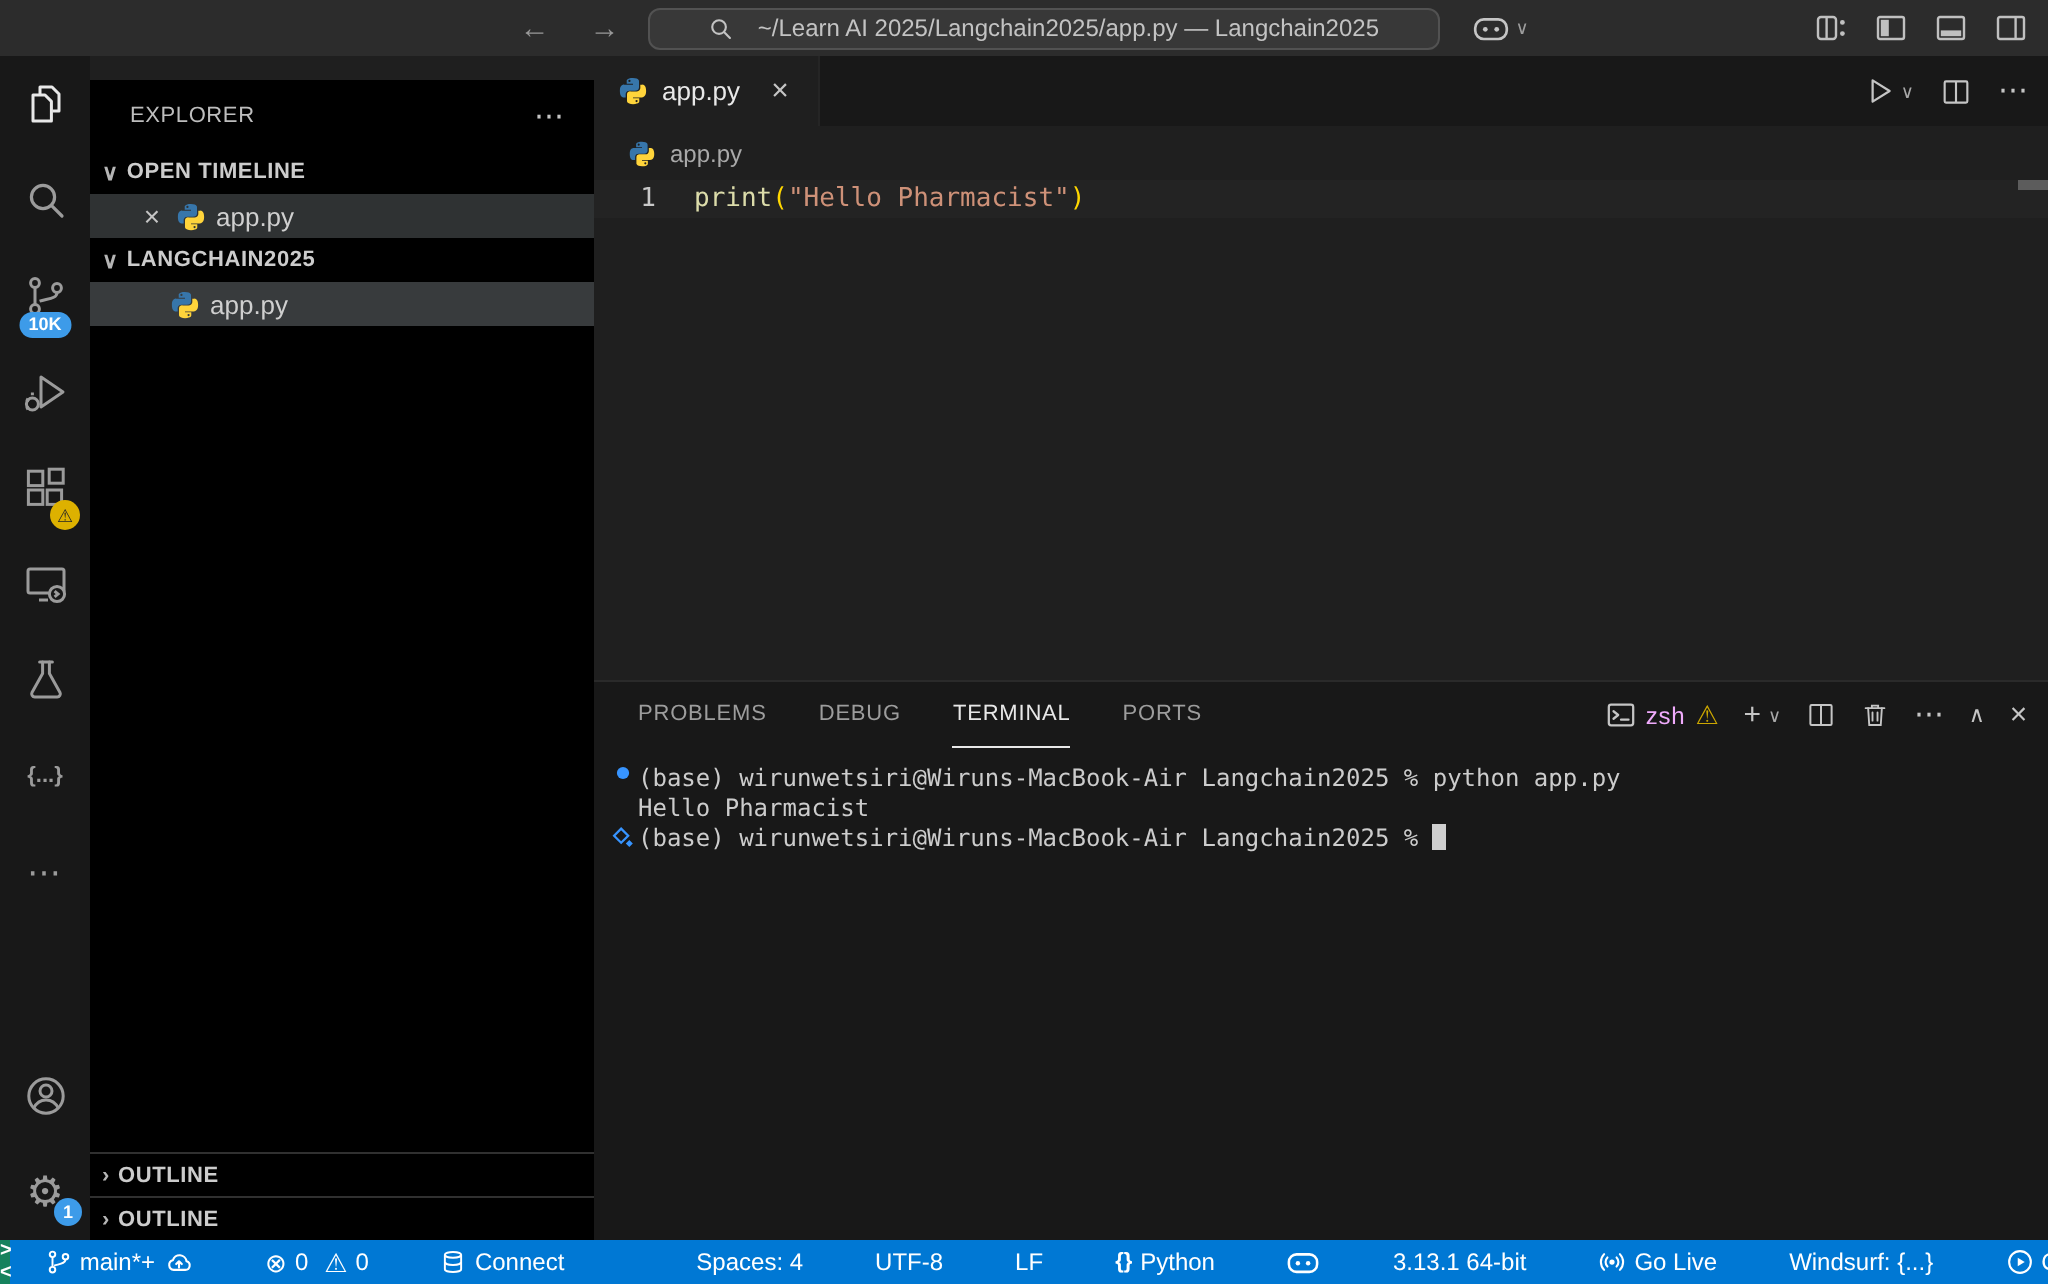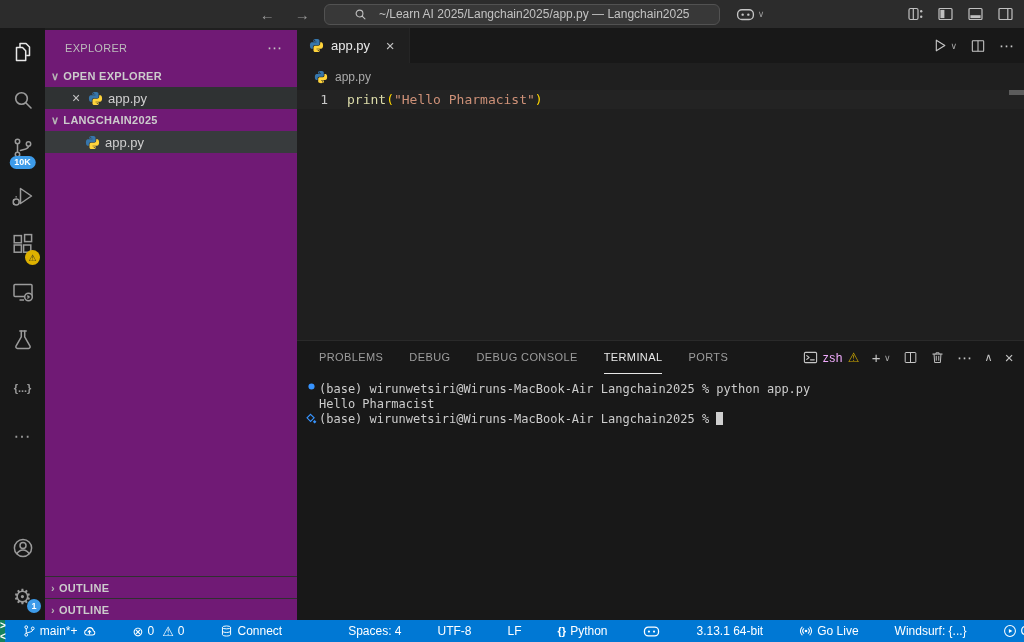--- a/index.html
+++ b/index.html
@@ -37,21 +37,21 @@
     align-items:center; justify-content:center; }
   .ab-num-badge { position:absolute; right:4px; bottom:7px; width:14px; height:14px;
     border-radius:50%; background:#3d9be9; color:#fff; font-size:9px; font-weight:bold;
     display:flex; align-items:center; justify-content:center; }
   .ab-spacer { flex:1; }
   .ab-text { font-weight:bold; font-size:11px; }
   .ab-dots { font-size:17px; letter-spacing:1px; }
   .ab-gear { font-size:21px; line-height:1; }
 
   
-  .sidebar { position:absolute; left:45px; top:2px; bottom:0; width:252px; background:#701a75;
+  .sidebar { position:absolute; left:45px; top:12px; bottom:0; width:252px; background:#000000;
     color:#cccccc; }
   .sb-header { height:35px; display:flex; align-items:center; justify-content:space-between;
     padding:0 14px 0 20px; font-size:11px; color:#bdbdbd; letter-spacing:.3px; }
   .sb-header .dots { font-size:15px; color:#c5c5c5; letter-spacing:1px; }
   .sect-row { height:22px; display:flex; align-items:center; gap:4px; padding-left:6px;
     font-size:11px; font-weight:bold; letter-spacing:.3px; color:#cccccc; }
   .sect-row .chev { color:#b5b5b5; }
   .file-row { height:22px; display:flex; align-items:center; gap:5px; font-size:13px; color:#cfcfcf; }
   .file-row.openeditor { background:#2f3233; padding-left:24px; }
   .file-row.selected { background:#383b3d; padding-left:40px; }
@@ -232,21 +232,21 @@
       </div>
     </nav>
 
     <aside class="sidebar">
       <div class="sb-header">
         <span>EXPLORER</span>
         <span class="dots">⋯</span>
       </div>
       <div class="sect-row">
         <span class="chev">∨</span>
-        <span>OPEN EXPLORER</span>
+        <span>OPEN TIMELINE</span>
       </div>
       <div class="file-row openeditor">
         <span class="close-x">×</span>
         <svg width="15" height="15" viewBox="0 0 32 32">
             <path fill="#3776ab" d="M15.9 2c-7 0-6.6 3-6.6 3v3.2h6.7v1H6.5S2 8.7 2 15.9c0 7.2 3.9 6.9 3.9 6.9h2.3v-3.3s-.1-3.9 3.9-3.9h6.6s3.7.1 3.7-3.6V5.6S23 2 15.9 2zM12.2 4.1a1.2 1.2 0 1 1 0 2.4 1.2 1.2 0 0 1 0-2.4z"></path>
             <path fill="#ffd43b" d="M16.1 30c7 0 6.6-3 6.6-3v-3.2H16v-1h9.5s4.5.5 4.5-6.7c0-7.2-3.9-6.9-3.9-6.9h-2.3v3.3s.1 3.9-3.9 3.9h-6.6s-3.7-.1-3.7 3.6v6.4S9 30 16.1 30zm3.7-2.1a1.2 1.2 0 1 1 0-2.4 1.2 1.2 0 0 1 0 2.4z"></path>
           </svg>
         <span>app.py</span>
       </div>
       <div class="sect-row">
@@ -312,21 +312,20 @@
           <span class="tok" style="color:#ffd700">)</span>
         </div>
         <div class="scroll-dash"></div>
       </div>
     </section>
 
     <section class="panel">
       <div class="ptabs">
         <span class="ptab">PROBLEMS</span>
         <span class="ptab">DEBUG</span>
-        <span class="ptab">DEBUG CONSOLE</span>
         <span class="ptab active">TERMINAL</span>
         <span class="ptab">PORTS</span>
         <div class="panel-actions">
           <span class="shell-group">
             <svg width="15" height="15" viewBox="0 0 16 16" fill="none" stroke="currentColor" stroke-width="1.2" stroke-linecap="round" stroke-linejoin="round">
                 <rect x="1.5" y="2.5" width="13" height="11" rx="1.2"></rect>
                 <path d="M4 6l2.5 2L4 10"></path>
                 <line x1="8" y1="10.5" x2="12" y2="10.5"></line>
               </svg>
             <span class="shell-name">zsh</span>

